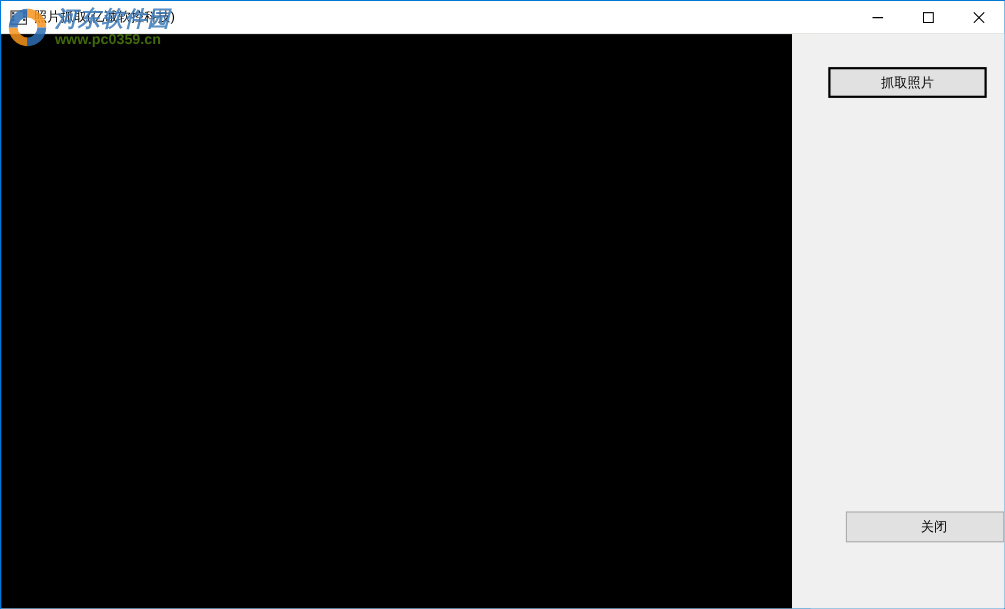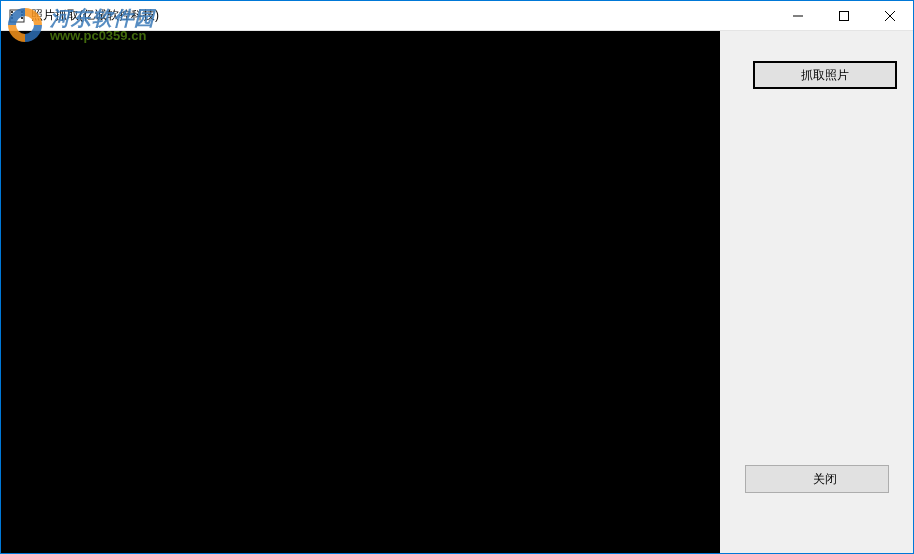--- a/index.html
+++ b/index.html
@@ -99,21 +99,21 @@
       margin-bottom: 40px;
       border: 2px solid #000;
       background: #e1e1e1;
     }
     .btn-resolution {
       margin-bottom: 40px;
     }
     .btn-close {
       position: absolute;
       bottom: 60px;
-      left: 8px;
+      left: 32px;
       padding-left: 16px;
     }
     .watermark {
       position: absolute;
       top: 4px;
       left: 4px;
       z-index: 100;
       pointer-events: none;
       opacity: 0.85;
     }

